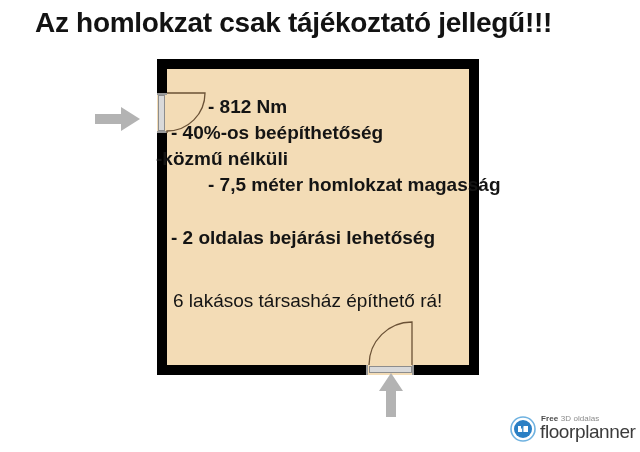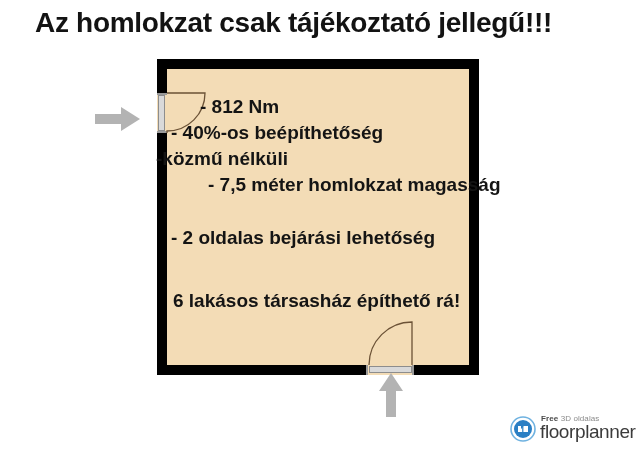--- a/index.html
+++ b/index.html
@@ -98,32 +98,32 @@
     pointer-events: none;
   }
   .info-line {
     position: absolute;
     font-size: 19px;
     font-weight: bold;
     color: #141414;
     white-space: nowrap;
     line-height: 22px;
   }
-  #line-0 { left: 200px; top: 50px; }
+  #line-0 { left: 208px; top: 50px; }
   #line-1 { left: 171px; top: 76px; }
   #line-2 { left: 156px; top: 102px; }
   #line-3 { left: 171px; top: 128px; margin-left: 37px; }
   #line-4 { left: 171px; top: 155px; }
   #line-5 { left: 171px; top: 181px; }
   #bottom-note {
     position: absolute;
     left: 173px;
     top: 244px;
     font-size: 19px;
-    font-weight: bold;
+    font-weight: normal;
     color: #141414;
     white-space: nowrap;
     line-height: 22px;
   }
 
   
   .arrow {
     position: absolute;
   }
 

